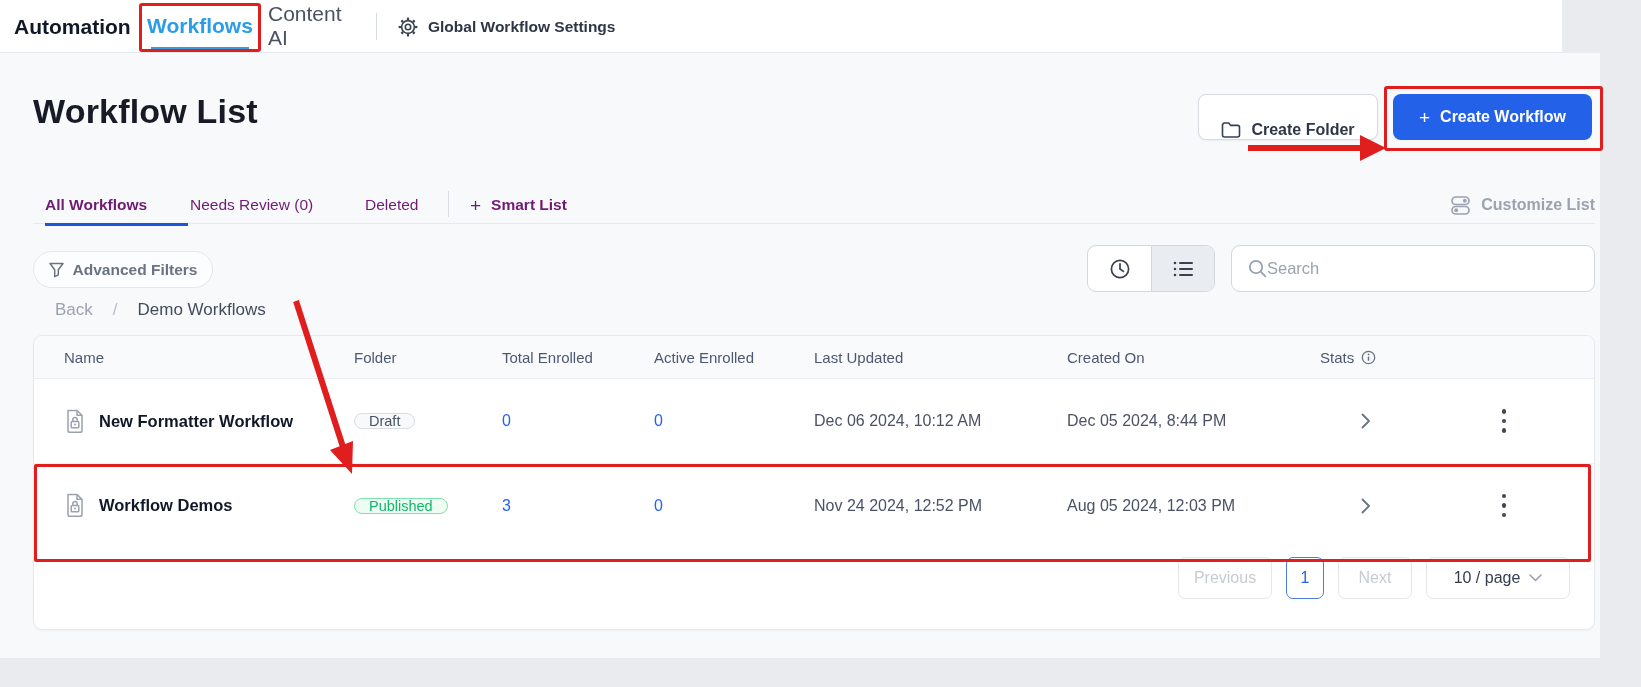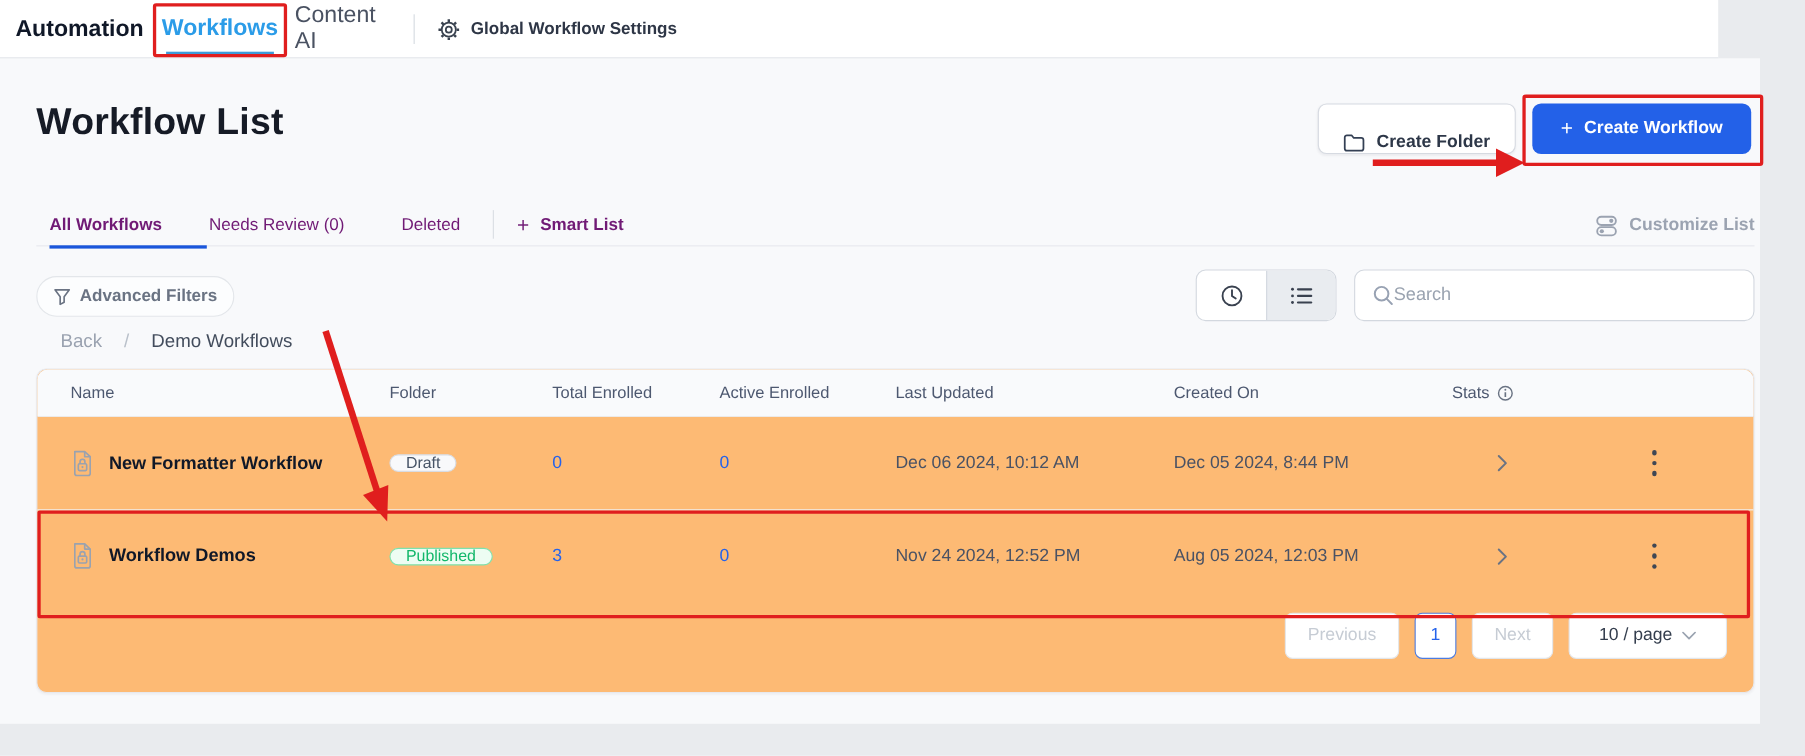--- a/index.html
+++ b/index.html
@@ -52,42 +52,42 @@
   .searchbox input { border:none; outline:none; flex:1; font-size:16.5px; font-family:inherit; color:#344054; background:transparent; }
   .searchbox input::placeholder { color:#9aa3b0; }
 
   
   .breadcrumb { position:absolute; left:55px; top:296px; height:28px; display:flex; align-items:center; gap:20px; font-size:17px; }
   .crumb-back { color:#9aa2b0; cursor:pointer; }
   .crumb-sep { color:#b9c0ca; }
   .crumb-current { color:#424c5c; font-weight:500; }
 
   
-  .card { position:absolute; left:33px; top:335px; width:1562px; height:295px; background:#fdba74; border:1px solid #e7e9ee; border-radius:9px; box-shadow:0 1px 2px rgba(16,24,40,.04); }
+  .card { position:absolute; left:33px; top:335px; width:1562px; height:295px; background:#ffffff; border:1px solid #e7e9ee; border-radius:9px; box-shadow:0 1px 2px rgba(16,24,40,.04); }
   .tgrid { display:grid; grid-template-columns:320px 148px 152px 160px 253px 253px 92px 184px; align-items:center; }
   .thead { height:43px; background:#f9fafc; border-bottom:1px solid #eceef2; border-radius:9px 9px 0 0; font-size:15px; color:#4d5870; }
   .th { display:flex; align-items:center; gap:7px; }
   .th-name { padding-left:30px; }
   .trow { height:84px; font-size:16px; color:#4a5264; cursor:pointer; }
   .trow + .trow { border-top:1px solid #f0f2f5; }
   .cell-name { display:flex; align-items:center; gap:14px; padding-left:30px; }
   .wf-name { font-weight:600; color:#101828; font-size:16.5px; }
   .pill { display:inline-flex; align-items:center; justify-content:center; height:16px; padding:0 14px; border-radius:16px; font-size:14.5px; }
   .pill-draft { background:#f8f9fb; border:1px solid #d8dce3; color:#475467; }
   .pill-published { background:#edfdf3; border:1px solid #7ee2ac; color:#12b76a; }
   .num-link { color:#2563eb; font-weight:500; cursor:pointer; }
   .cell-chevron { display:flex; justify-content:center; }
   .cell-kebab { display:flex; justify-content:center; }
   .kebab { display:flex; flex-direction:column; gap:5px; padding:6px; cursor:pointer; }
   .kebab i { width:4.5px; height:4.5px; border-radius:50%; background:#3f4754; }
 
   
   .pagination { position:absolute; top:221px; right:24px; display:flex; gap:14px; height:42px; align-items:center; font-size:16px; }
   .pg-btn { height:42px; display:flex; align-items:center; justify-content:center; border:1px solid #e3e6ea; border-radius:7px; background:#fff; cursor:pointer; }
-  .pg-prev { width:104px; color:#c6ccd4; }
+  .pg-prev { width:94px; color:#c6ccd4; }
   .pg-page { width:38px; border-color:#4c7ce0; color:#2563eb; }
   .pg-next { width:74px; color:#c6ccd4; }
   .pg-size { width:144px; gap:9px; color:#333d4d; }
 
   
   .annot { position:absolute; border:3px solid #e01e1e; border-radius:3px; z-index:40; pointer-events:none; }
   .annot-workflows { left:139px; top:3px; width:122px; height:49px; }
   .annot-create-workflow { left:1384px; top:86px; width:219px; height:65px; }
   .annot-row2 { left:34px; top:464px; width:1557px; height:98px; border-radius:2px; }
   .annot-arrows { position:absolute; left:0; top:0; width:1641px; height:687px; z-index:41; pointer-events:none; }

